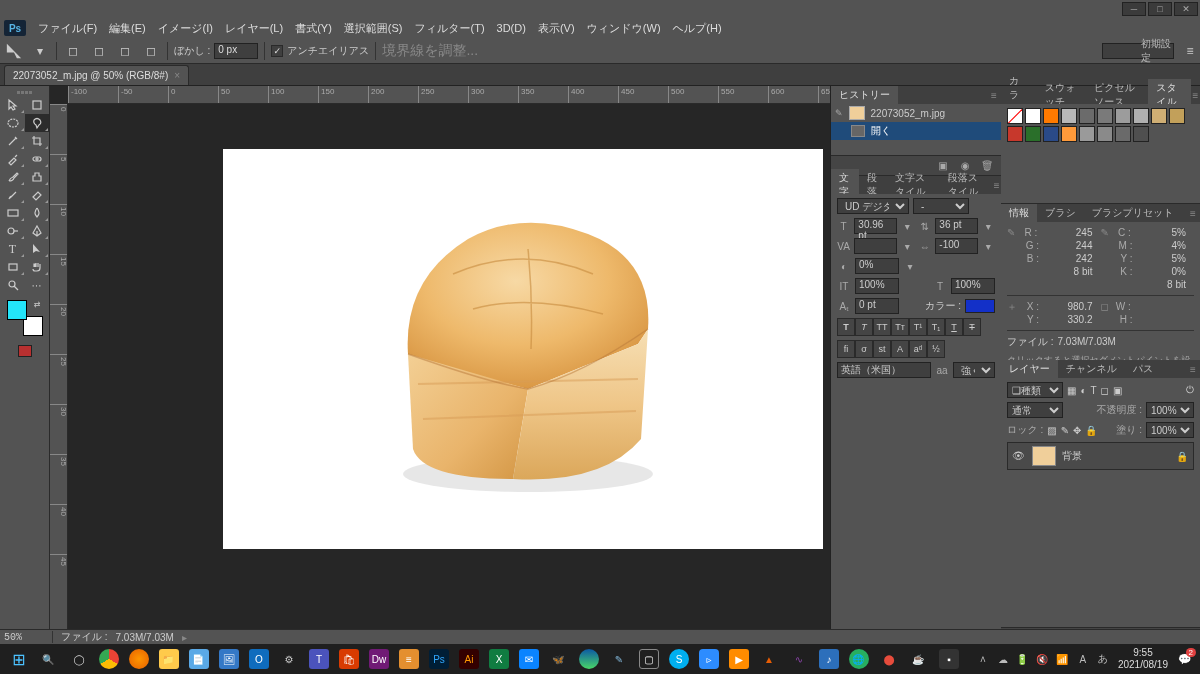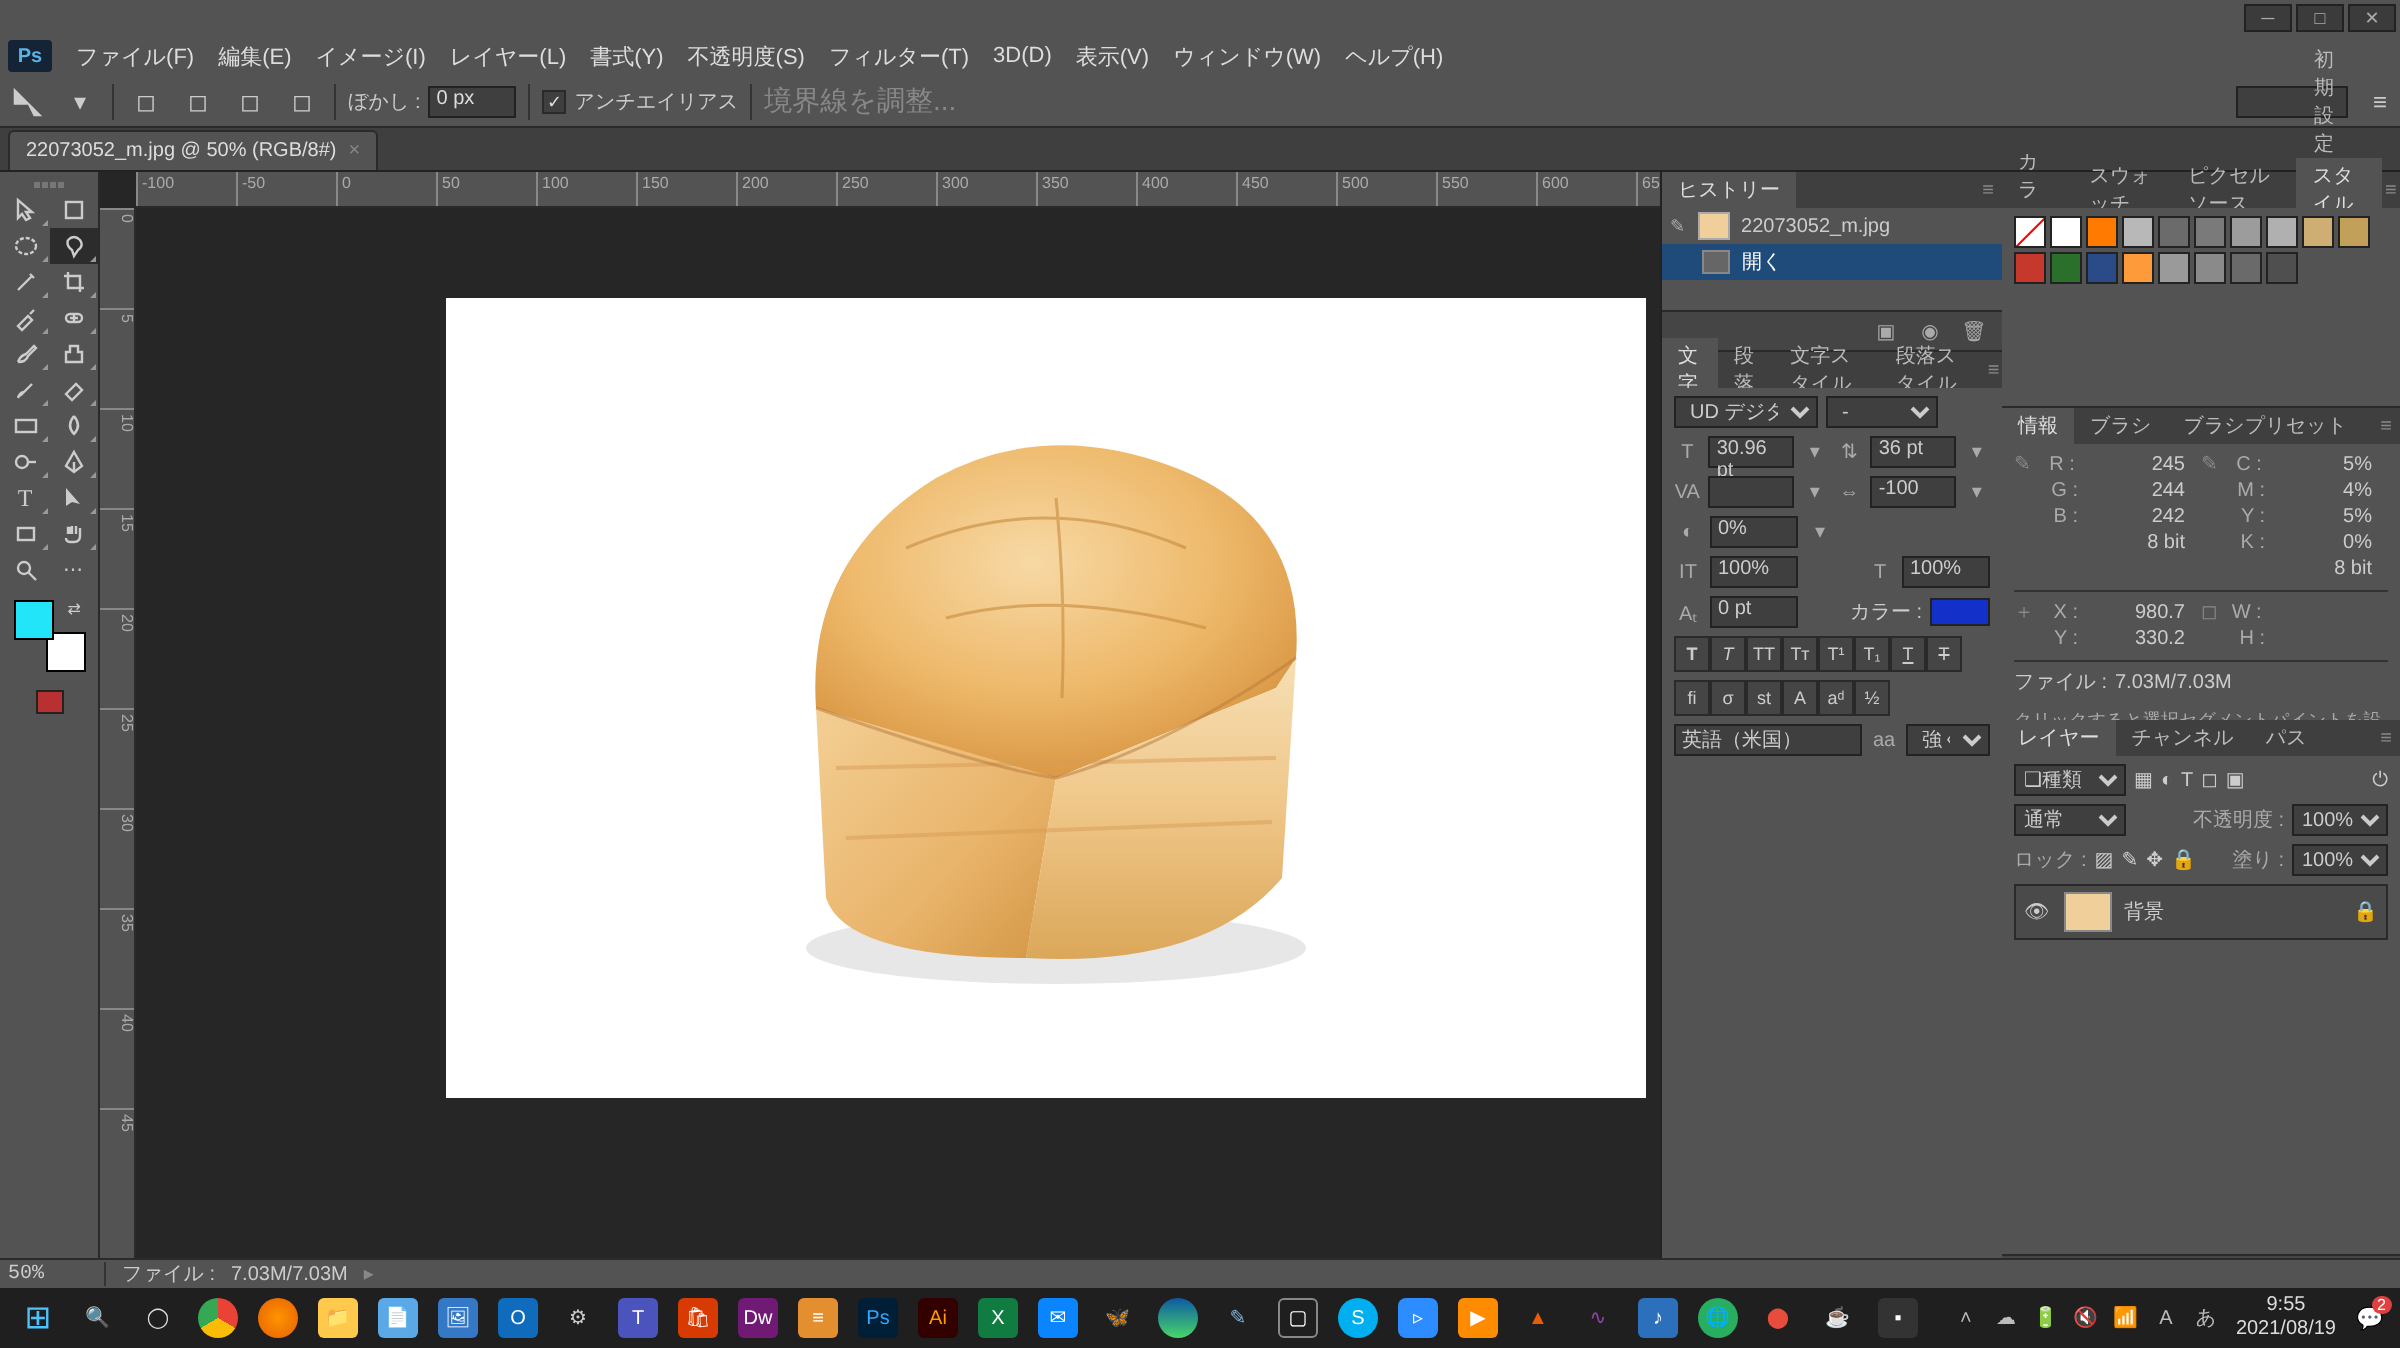--- a/index.html
+++ b/index.html
@@ -17,21 +17,21 @@
 .optionsbar { height: 26px; background: #535353; border-bottom: 1px solid #2a2a2a; display: flex; align-items: center; padding-left: 4px; gap: 6px; }
 .optionsbar .ico { width: 20px; height: 20px; display: flex; align-items: center; justify-content: center; color: #ccc; font-size: 12px; cursor: pointer; }
 .optionsbar .sep { width: 1px; height: 18px; background: #333; }
 .optionsbar .opgroup { display: flex; align-items: center; gap: 4px; }
 .optionsbar .inlabel { font-size: 10px; color: #ccc; }
 .optionsbar .field { width: 44px; height: 16px; background: #3f3f3f; border: 1px solid #222; color: #ddd; font-size: 10px; padding-left: 3px; }
 .optionsbar .checkbox { width: 12px; height: 12px; border: 1px solid #2a2a2a; background: #3f3f3f; display: inline-flex; align-items: center; justify-content: center; color: #ddd; font-size: 9px; }
 .optionsbar .aa { font-size: 10px; color: #ccc; display: flex; align-items: center; gap: 4px; }
 .optionsbar .undef { font-size: 14px; color: #888; }
 .optionsbar .spacer { flex: 1; }
-.optionsbar .rightbtn { width: 56px; height: 16px; background: #3f3f3f; border: 1px solid #222; color: #bbb; font-size: 10px; display: flex; align-items: center; justify-content: center; cursor: pointer; padding-left: 38px; }
+.optionsbar .rightbtn { width: 72px; height: 16px; background: #3f3f3f; border: 1px solid #222; color: #bbb; font-size: 10px; display: flex; align-items: center; justify-content: center; cursor: pointer; padding-left: 38px; }
 
 .tabbar { height: 22px; background: #3f3f3f; display: flex; align-items: flex-end; padding-left: 4px; border-bottom: 1px solid #222; }
 .tabbar .tab { height: 20px; background: #535353; padding: 2px 8px; border: 1px solid #2a2a2a; border-bottom: none; font-size: 10px; color: #ddd; display: flex; align-items: center; gap: 6px; cursor: pointer; border-radius: 3px 3px 0 0; }
 .tabbar .tab .close { color: #888; cursor: pointer; }
 
 .workarea { position: absolute; top: 86px; left: 0; right: 0; bottom: 45px; display: flex; }
 
 .toolbar { width: 50px; background: #535353; display: flex; flex-direction: column; align-items: center; padding-top: 2px; border-right: 1px solid #2a2a2a; }
 .toolbar .drag { width: 42px; height: 8px; display: flex; justify-content: center; align-items: center; gap: 1px; }
 .toolbar .drag span { width: 3px; height: 3px; background: #777; }
@@ -137,21 +137,21 @@
 
 <div class="menubar">
   <div class="logo">
       <span>Ps</span>
     </div>
   <div class="mitem">ファイル(F)</div>
   <div class="mitem">編集(E)</div>
   <div class="mitem">イメージ(I)</div>
   <div class="mitem">レイヤー(L)</div>
   <div class="mitem">書式(Y)</div>
-  <div class="mitem">不透明度(S)</div>
+  <div class="mitem">選択範囲(S)</div>
   <div class="mitem">フィルター(T)</div>
   <div class="mitem">3D(D)</div>
   <div class="mitem">表示(V)</div>
   <div class="mitem">ウィンドウ(W)</div>
   <div class="mitem">ヘルプ(H)</div>
 </div>
 
 <div class="optionsbar">
   <div class="ico">
       <svg viewBox="0 0 14 14">

